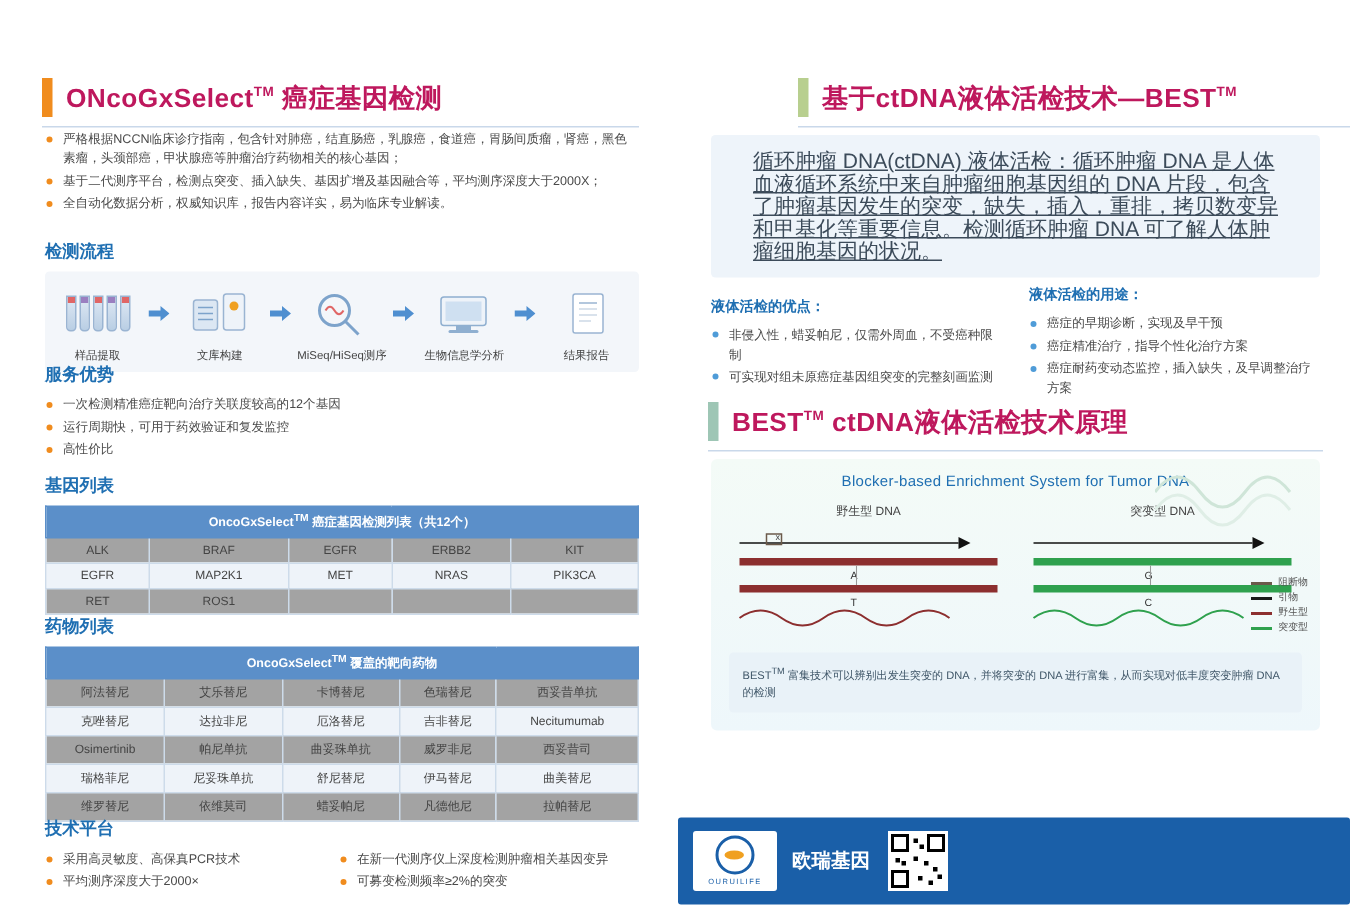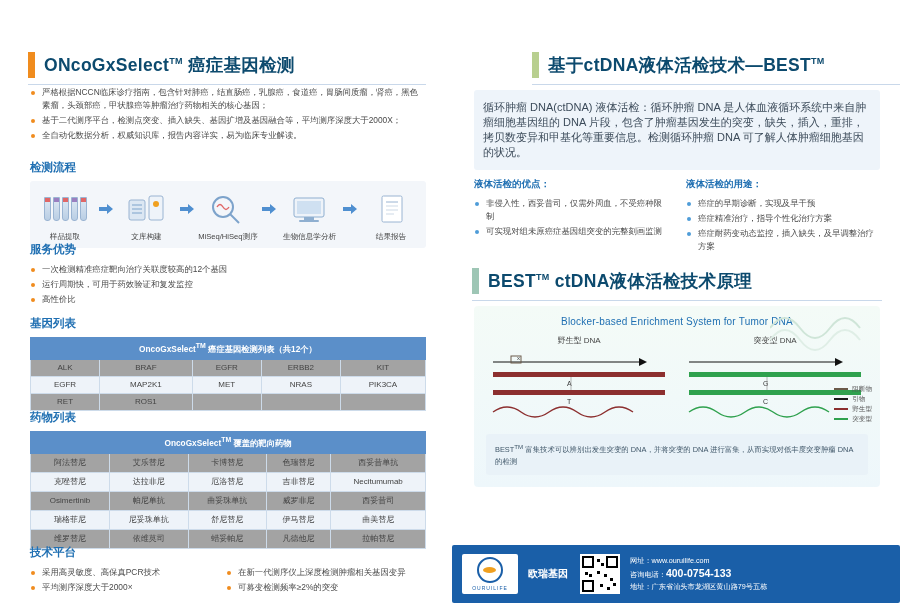--- a/index.html
+++ b/index.html
@@ -16,21 +16,21 @@
   .col-right{position:absolute;left:452px;top:0;width:448px;height:615px;}
 
   
   .h-main{
     display:flex;align-items:center;gap:9px;
   }
   .h-bar{width:7px;height:26px;background:#f08c1e;flex:0 0 auto;}
   .h-bar.green{background:#b8cf8f;}
   .h-bar.teal{background:#9ec6b5;}
   .h-main .h-text{
-    font-size:17.5px;font-weight:bold;color:#0c4a6e;letter-spacing:.3px;
+    font-size:17.5px;font-weight:bold;color:#be185d;letter-spacing:.3px;
   }
   .h-main .h-text sup{font-size:9px;vertical-align:super;font-weight:bold;}
   .h-underline{
     height:1px;background:#c9d8ea;margin-top:6px;
   }
 
   .h-sub{
     color:#1f6fb2;font-weight:bold;font-size:11.5px;margin-bottom:6px;
   }
 
@@ -73,21 +73,21 @@
     background:#5b8fc9;color:#fff;font-size:8.3px;font-weight:bold;padding:4px 2px;text-align:center;
     border:1px solid #5b8fc9;
   }
   table.gtab td{
     border:1px solid #cddbea;padding:3.5px 2px;text-align:center;background:#a3a3a3;
   }
   table.gtab tbody tr:nth-child(even) td{background:#eef3f9;}
 
   
   .ctdna-box{
-    background:#eef4fa;border-radius:3px;padding:10px 9px;font-size:11px;line-height:15px;color:#3c4b5a;
+    background:#eef4fa;border-radius:3px;padding:10px 28px;font-size:14px;line-height:15px;color:#3c4b5a;text-decoration:underline;
   }
   .two-col{display:flex;gap:18px;margin-top:12px;}
   .two-col .c{flex:1;}
   .two-col .c h4{
     margin:0 0 6px 0;font-size:9.5px;color:#1f6fb2;font-weight:bold;
   }
 
   
   .principle{
     position:relative;background:linear-gradient(180deg,#f4fbf7 0%,#eef7fb 100%);
@@ -364,25 +364,25 @@
         <div class="h-text"><span>基于ctDNA液体活检技术—BEST</span><sup>TM</sup></div>
       </div>
       <div class="h-underline"></div>
     </div>
 
     <div style="position:absolute;left:22px;top:90px;width:406px;">
       <div class="ctdna-box">循环肿瘤 DNA(ctDNA) 液体活检：循环肿瘤 DNA 是人体血液循环系统中来自肿瘤细胞基因组的 DNA 片段，包含了肿瘤基因发生的突变，缺失，插入，重排，拷贝数变异和甲基化等重要信息。检测循环肿瘤 DNA 可了解人体肿瘤细胞基因的状况。</div>
     </div>
 
     <div style="position:absolute;left:22px;top:178px;width:406px;">
-      <div class="two-col" style="margin-top:0;">
+      <div class="two-col" style="margin-top:12px;align-items:center;">
         <div class="c">
           <h4>液体活检的优点：</h4>
           <ul class="blist blue">
-            <li>非侵入性，西妥昔司，仅需外周血，不受癌种限制</li>
+            <li>非侵入性，蜡妥帕尼，仅需外周血，不受癌种限制</li>
             <li>可实现对组未原癌症基因组突变的完整刻画监测</li>
           </ul>
         </div>
         <div class="c">
           <h4>液体活检的用途：</h4>
           <ul class="blist blue">
             <li>癌症的早期诊断，实现及早干预</li>
             <li>癌症精准治疗，指导个性化治疗方案</li>
             <li>癌症耐药变动态监控，插入缺失，及早调整治疗方案</li>
           </ul>
@@ -461,39 +461,34 @@
         <div class="pnote"><span>BEST</span><sup>TM</sup><span> 富集技术可以辨别出发生突变的 DNA，并将突变的 DNA 进行富集，从而实现对低丰度突变肿瘤 DNA 的检测</span></div>
       </div>
     </div>
   </div>
 
   <div class="footer">
     <div class="logo">
       <div class="mark"></div>
       <div class="lname">OURUILIFE</div>
     </div>
-    <div style="font-size:10px;font-weight:bold;margin-right:12px;">欧瑞基因</div>
+    <div style="font-size:13px;font-weight:bold;margin-right:12px;">欧瑞基因</div>
     <div class="qr">
       <svg width="40" height="40">
         <rect width="40" height="40" fill="#fff"></rect>
         <rect x="3" y="3" width="10" height="10" fill="none" stroke="#000" stroke-width="2"></rect>
         <rect x="27" y="3" width="10" height="10" fill="none" stroke="#000" stroke-width="2"></rect>
         <rect x="3" y="27" width="10" height="10" fill="none" stroke="#000" stroke-width="2"></rect>
         <rect x="17" y="5" width="3" height="3" fill="#000"></rect>
         <rect x="21" y="9" width="3" height="3" fill="#000"></rect>
         <rect x="17" y="17" width="3" height="3" fill="#000"></rect>
         <rect x="24" y="20" width="3" height="3" fill="#000"></rect>
         <rect x="30" y="24" width="3" height="3" fill="#000"></rect>
         <rect x="20" y="30" width="3" height="3" fill="#000"></rect>
         <rect x="27" y="33" width="3" height="3" fill="#000"></rect>
         <rect x="33" y="29" width="3" height="3" fill="#000"></rect>
         <rect x="9" y="20" width="3" height="3" fill="#000"></rect>
         <rect x="5" y="18" width="3" height="3" fill="#000"></rect>
       </svg>
     </div>
-    <div class="contact">
-      <div><span>网址：</span><span>www.ouruilife.com</span></div>
-      <div><span>咨询电话：</span><span class="big">400-0754-133</span></div>
-      <div><span>地址：</span><span>广东省汕头市龙湖区黄山路79号五栋</span></div>
-    </div>
   </div>
 
 </div>
 
 </body></html>

